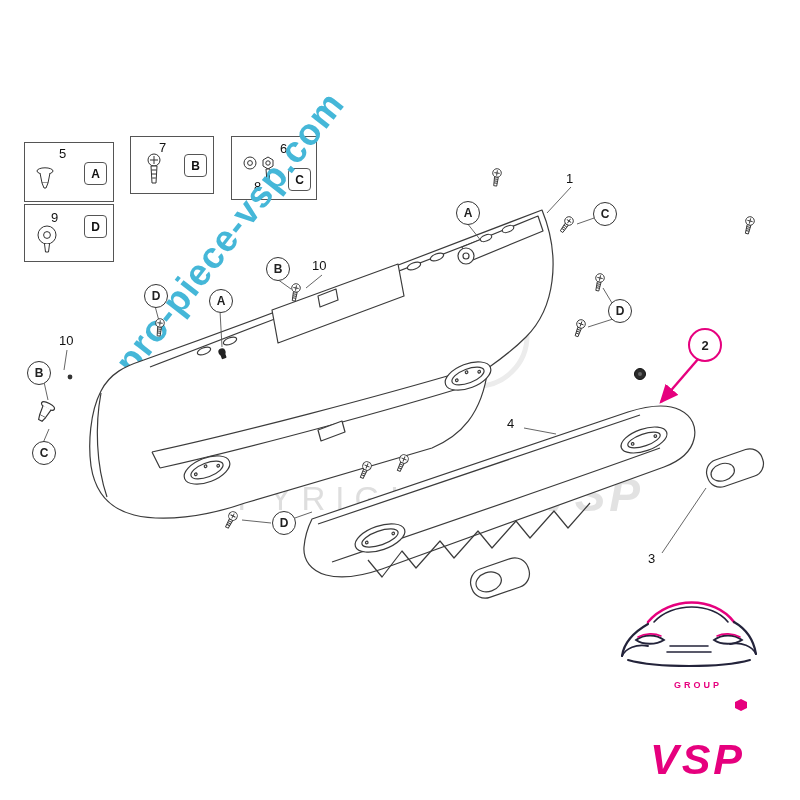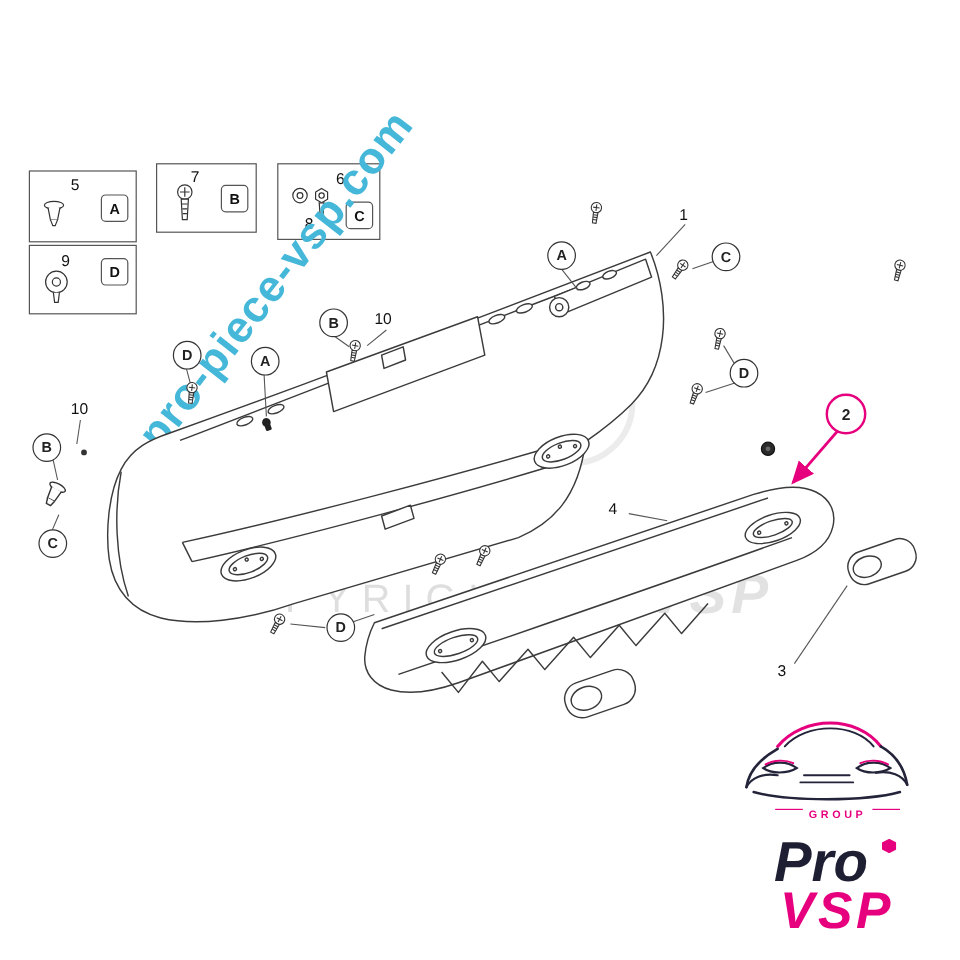--- a/index.html
+++ b/index.html
@@ -29,22 +29,22 @@
     font:600 12px "Liberation Sans",sans-serif;color:#222;z-index:4;}
   .pnum{position:absolute;font:500 13px "Liberation Sans",sans-serif;color:#111;z-index:4;}
   .hl-circle{position:absolute;width:30px;height:30px;border:2.2px solid #e6007e;border-radius:50%;
     background:#fff;display:flex;align-items:center;justify-content:center;
     font:600 13px "Liberation Sans",sans-serif;color:#222;z-index:4;}
 
   
   .artwork{position:absolute;left:0;top:0;z-index:3;pointer-events:none;}
 
   
-  .logo-group{position:absolute;left:646px;top:674px;width:104px;display:flex;
-    gap:5px;z-index:4;color:#e6007e;font:700 9px "Liberation Sans",sans-serif;letter-spacing:3px;}
+  .logo-group{position:absolute;left:646px;top:674px;width:104px;display:flex;align-items:center;
+    gap:5px;z-index:4;color:#e6007e;font:700 9px "Liberation Sans",sans-serif;letter-spacing:3px;flex-direction:column;}
   .logo-group .dash{flex:1;border-top:1.6px solid #e6007e;}
   .logo-pro{position:absolute;left:645px;top:690px;font:italic 800 47px "Liberation Sans",sans-serif;
     color:#1f1f33;z-index:4;}
   .logo-dot{position:absolute;left:735px;top:699px;width:12px;height:12px;background:#e6007e;z-index:5;
     clip-path:polygon(50% 0,100% 25%,100% 75%,50% 100%,0 75%,0 25%);}
   .logo-vsp{position:absolute;left:650px;top:735px;font:italic 800 43px "Liberation Sans",sans-serif;
     color:#e6007e;letter-spacing:3px;z-index:4;}
 </style>
 </head>
 <body>
@@ -277,17 +277,16 @@
   <div class="pnum" style="left:312px;top:258px;">10</div>
   <div class="pnum" style="left:59px;top:333px;">10</div>
 
   <div class="hl-circle" style="left:688px;top:328px;">2</div>
 
   <div class="logo-group">
     <span class="dash"></span>
     <span>GROUP</span>
     <span class="dash"></span>
   </div>
-  <div class="logo-pro">Pro</div>
   <div class="logo-dot"></div>
   <div class="logo-vsp">VSP</div>
 
 </div>
 
 </body></html>

